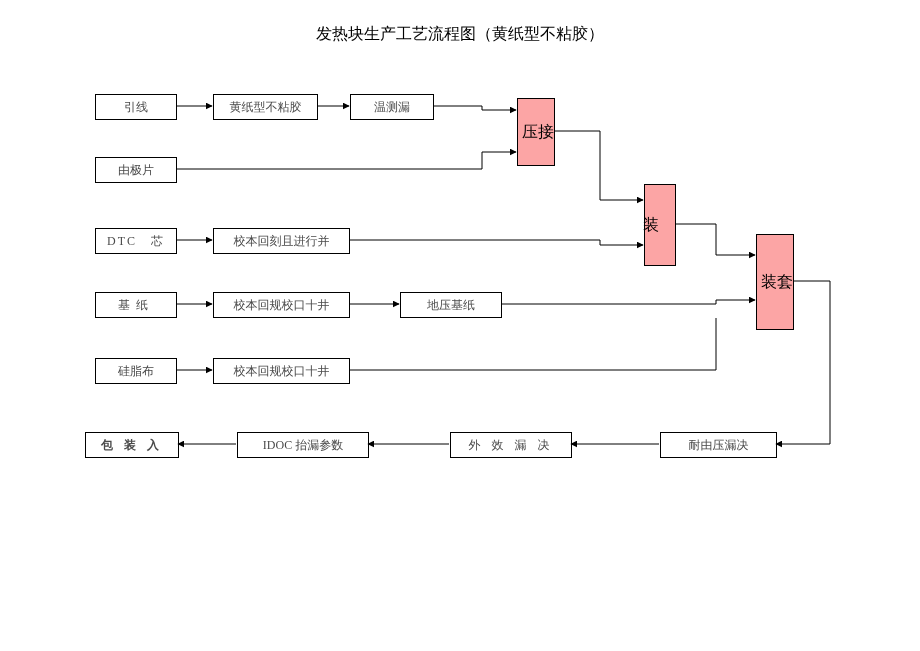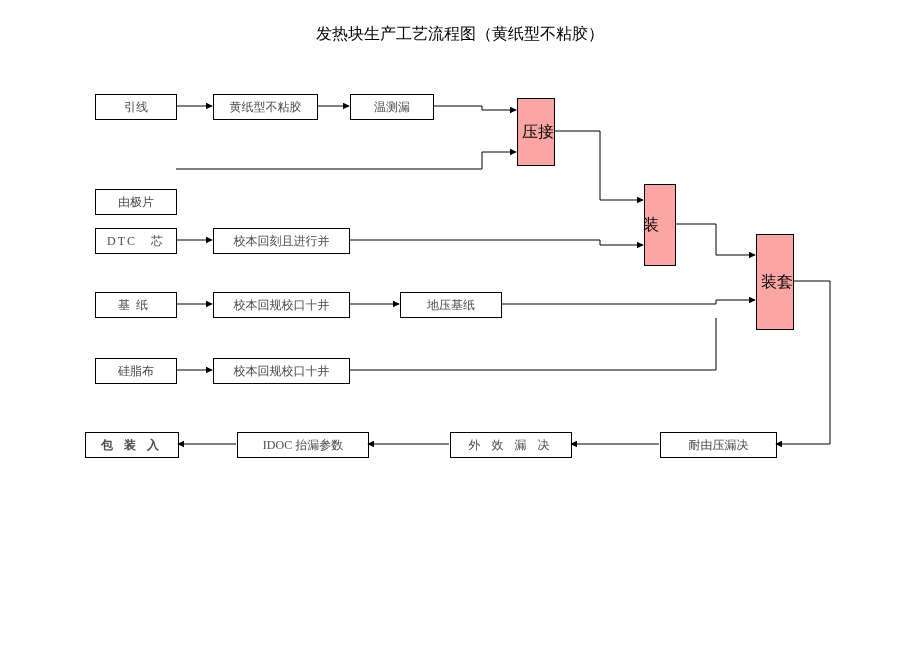--- a/index.html
+++ b/index.html
@@ -10,21 +10,21 @@
 </style>
 </head>
 <body>
 
 <div class="title">发热块生产工艺流程图（黄纸型不粘胶）</div>
 
 <div class="box" style="left:95px;top:94px;width:80px;height:24px;">引线</div>
 <div class="box" style="left:213px;top:94px;width:103px;height:24px;">黄纸型不粘胶</div>
 <div class="box" style="left:350px;top:94px;width:82px;height:24px;">温测漏</div>
 
-<div class="box" style="left:95px;top:157px;width:80px;height:24px;margin-top:32px;">由极片</div>
+<div class="box" style="left:95px;top:157px;width:80px;height:24px;">由极片</div>
 
 <div class="box" style="left:95px;top:228px;width:80px;height:24px;letter-spacing:2px;">DTC 芯</div>
 <div class="box" style="left:213px;top:228px;width:135px;height:24px;">校本回刻且进行并</div>
 
 <div class="box" style="left:95px;top:292px;width:80px;height:24px;letter-spacing:6px;">基纸</div>
 <div class="box" style="left:213px;top:292px;width:135px;height:24px;">校本回规校口十井</div>
 <div class="box" style="left:400px;top:292px;width:100px;height:24px;">地压基纸</div>
 
 <div class="box" style="left:95px;top:358px;width:80px;height:24px;text-align:right;">硅脂布</div>
 <div class="box" style="left:213px;top:358px;width:135px;height:24px;">校本回规校口十井</div>

